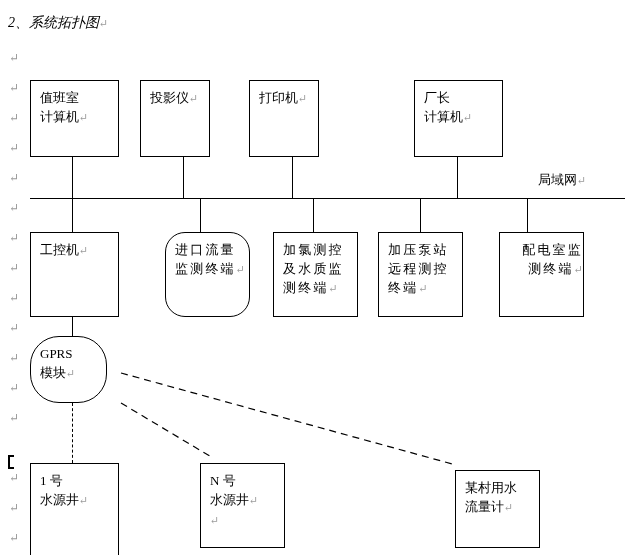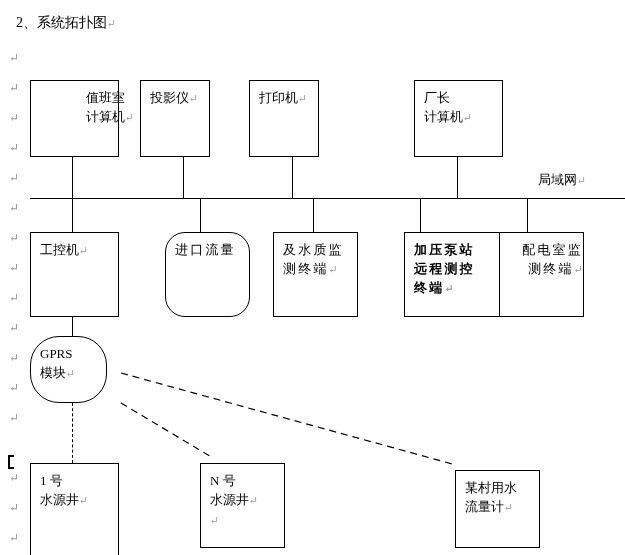--- a/index.html
+++ b/index.html
@@ -11,26 +11,27 @@
     position: relative;
     width: 625px;
     height: 555px;
     background: #ffffff;
     font-family: "Liberation Serif", "DejaVu Serif", serif;
     overflow: hidden;
   }
   
   .doc-title {
     position: absolute;
-    left: 16px;
+    left: 8px;
     top: 14px;
     font-size: 14px;
     line-height: 18px;
     color: #000000;
     white-space: nowrap;
+    font-style: italic;
   }
   
   .pilcrow {
     position: absolute;
     left: 9px;
     font-size: 12px;
     line-height: 12px;
     color: #9b9b9b;
     user-select: none;
   }
@@ -144,21 +145,21 @@
       <div class="vline" style="left: 457px; top: 157px; height: 41px;"></div>
       <div class="vline" style="left: 72px; top: 198px; height: 34px;"></div>
       <div class="vline" style="left: 200px; top: 198px; height: 34px;"></div>
       <div class="vline" style="left: 313px; top: 198px; height: 34px;"></div>
       <div class="vline" style="left: 420px; top: 198px; height: 34px;"></div>
       <div class="vline" style="left: 527px; top: 198px; height: 34px;"></div>
       <div class="vline" style="left: 72px; top: 317px; height: 19px;"></div>
       <div class="vdash" style="left: 72px; top: 403px; height: 60px;"></div>
     </div>
   <div id="nodes-layer">
-      <div class="node" style="left: 30px; top: 80px; width: 89px; height: 77px; padding-left: 46px;">
+      <div class="node" style="left: 30px; top: 80px; width: 89px; height: 77px;">
         <div class="lines">
           <div class="ln"><span>值班室</span></div>
           <div class="ln"><span>计算机</span><span class="pil">↵</span></div>
         </div>
       </div>
       <div class="node" style="left: 140px; top: 80px; width: 70px; height: 77px;">
         <div class="lines">
           <div class="ln"><span>投影仪</span><span class="pil">↵</span></div>
         </div>
       </div>
@@ -174,29 +175,31 @@
         </div>
       </div>
       <div class="node" style="left: 30px; top: 232px; width: 89px; height: 85px;">
         <div class="lines">
           <div class="ln"><span>工控机</span><span class="pil">↵</span></div>
         </div>
       </div>
       <div class="node" style="left: 165px; top: 232px; width: 85px; height: 85px; border-radius: 20px;">
         <div class="lines">
           <div class="ln wide"><span>进口流量</span></div>
+          <div class="ln wide"><span>监测终端</span><span class="pil">↵</span></div>
         </div>
       </div>
       <div class="node" style="left: 273px; top: 232px; width: 85px; height: 85px;">
         <div class="lines">
+          <div class="ln wide"><span>加氯测控</span></div>
           <div class="ln wide"><span>及水质监</span></div>
           <div class="ln wide"><span>测终端</span><span class="pil">↵</span></div>
         </div>
       </div>
-      <div class="node" style="left: 404px; top: 232px; width: 100px; height: 85px; font-weight: bold;">
+      <div class="node" style="left: 378px; top: 232px; width: 85px; height: 85px;">
         <div class="lines">
           <div class="ln wide"><span>加压泵站</span></div>
           <div class="ln wide"><span>远程测控</span></div>
           <div class="ln wide"><span>终端</span><span class="pil">↵</span></div>
         </div>
       </div>
       <div class="node" style="left: 499px; top: 232px; width: 85px; height: 85px; text-align: right;">
         <div class="lines">
           <div class="ln wide"><span>配电室监</span></div>
           <div class="ln wide"><span>测终端</span><span class="pil">↵</span></div>

